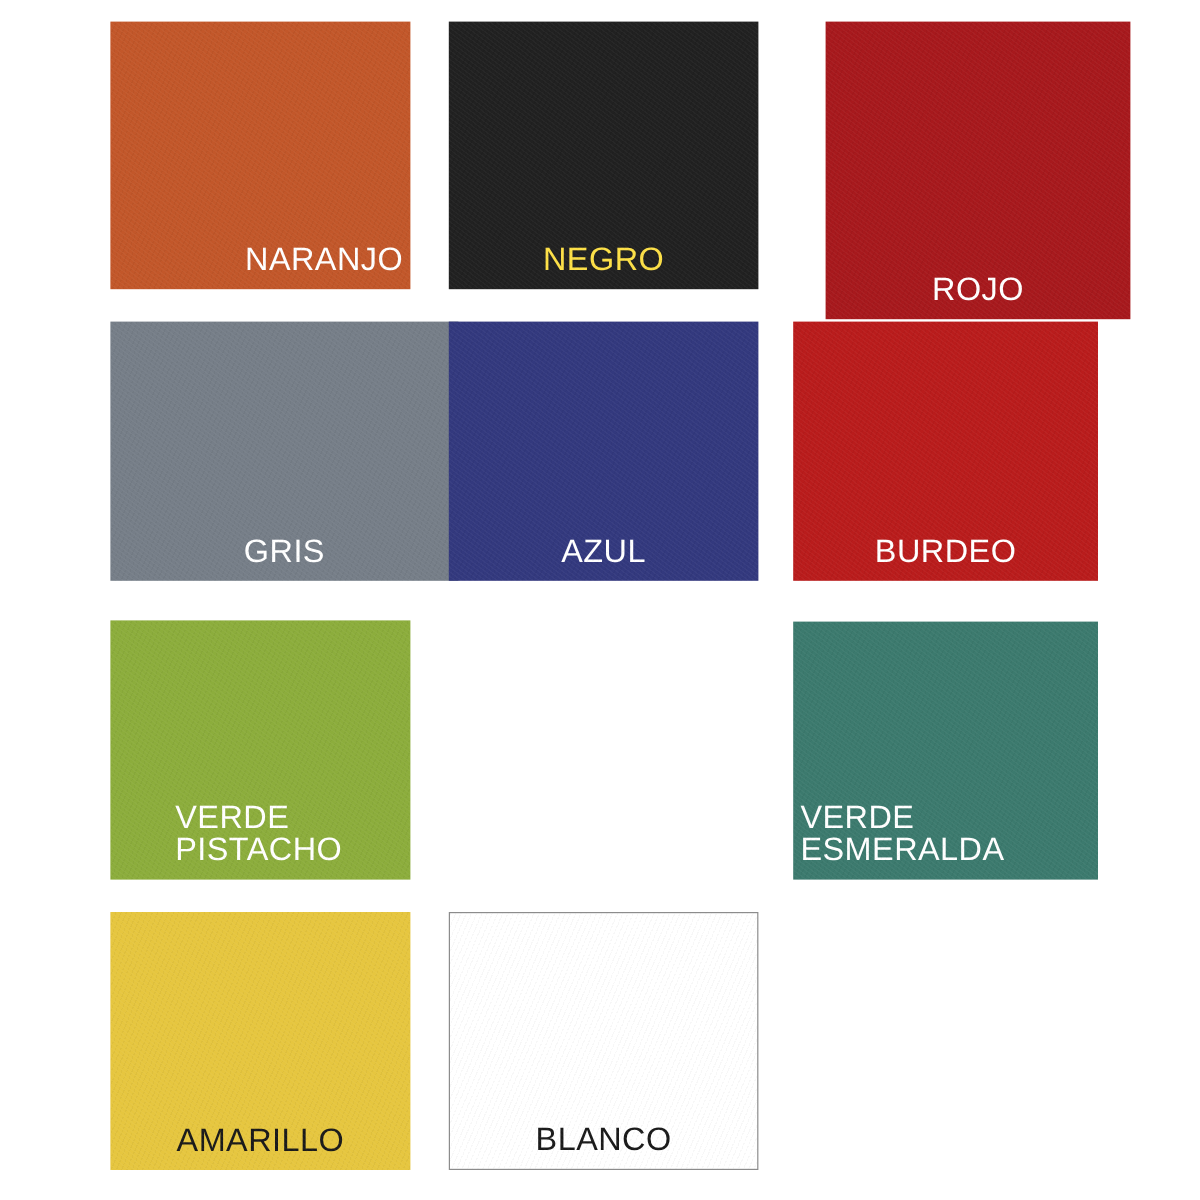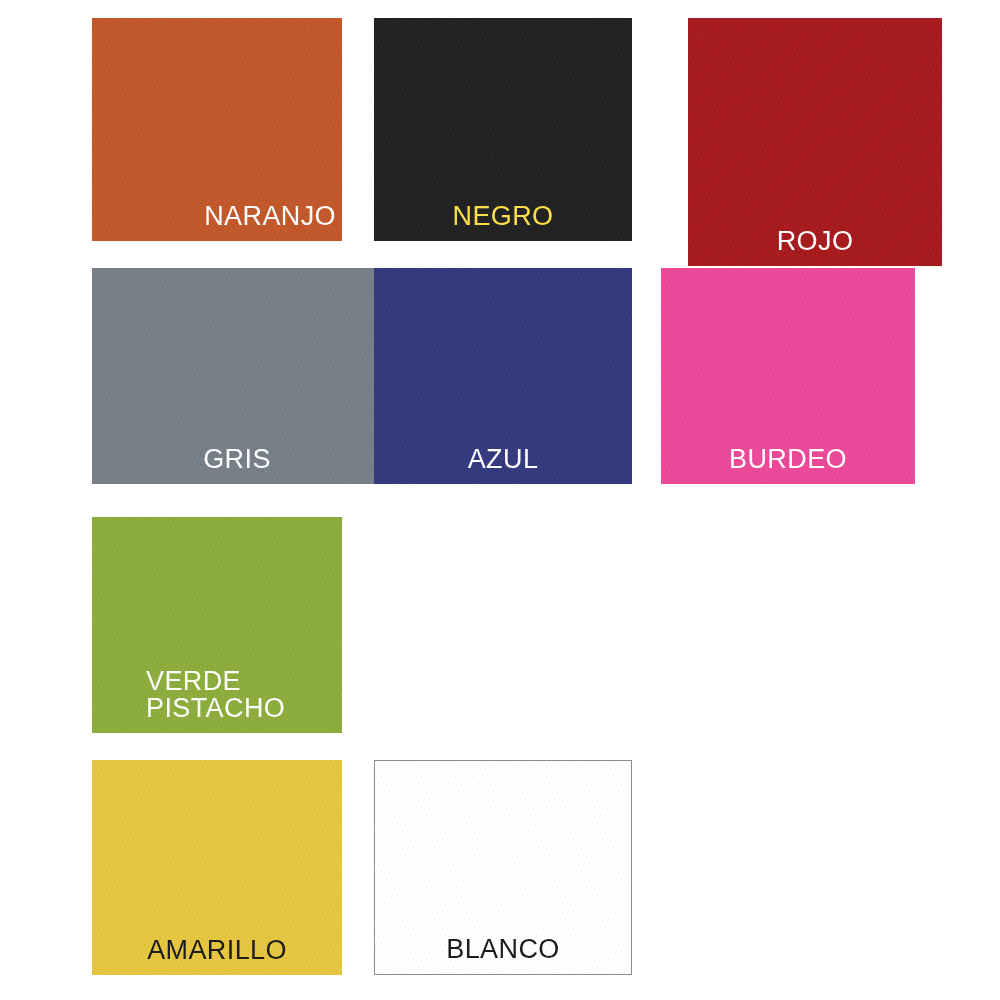--- a/index.html
+++ b/index.html
@@ -76,27 +76,32 @@
       <div class="swatch-label" style="color: rgb(255, 255, 255);">ROJO</div>
     </div>
     <div class="swatch align-center" style="left: 92px; top: 268px; width: 290px; height: 216px; background: rgb(118, 126, 136);">
       <div class="grain"></div>
       <div class="swatch-label" style="color: rgb(255, 255, 255);">GRIS</div>
     </div>
     <div class="swatch align-center" style="left: 374px; top: 268px; width: 258px; height: 216px; background: rgb(51, 57, 126);">
       <div class="grain"></div>
       <div class="swatch-label" style="color: rgb(255, 255, 255); margin-top: 12px;">AZUL</div>
     </div>
-    <div class="swatch align-center" style="left: 661px; top: 268px; width: 254px; height: 216px; background: #ec4899;">
+    <div class="swatch align-center" style="left: 661px; top: 268px; width: 254px; height: 216px; background: #b91c1c;">
       <div class="grain"></div>
       <div class="swatch-label" style="color: rgb(255, 255, 255);">BURDEO</div>
     </div>
     <div class="swatch align-left" style="left: 92px; top: 517px; width: 250px; height: 216px; background: rgb(140, 173, 60); padding-left: 48px;">
       <div class="grain"></div>
       <div class="swatch-label" style="color: rgb(255, 255, 255);">VERDE PISTACHO</div>
+    </div>
+    <div class="swatch align-left" style="left: 661px; top: 518px; width: 254px; height: 215px; background: rgb(60, 122, 110);">
+      <div class="grain"></div>
+      <div class="swatch-label" style="color: rgb(255, 255, 255);">VERDE
+ESMERALDA</div>
     </div>
     <div class="swatch align-center" style="left: 92px; top: 760px; width: 250px; height: 215px; background: rgb(230, 198, 63);">
       <div class="grain"></div>
       <div class="swatch-label" style="color: rgb(26, 26, 26);">AMARILLO</div>
     </div>
     <div class="swatch align-center" style="left: 374px; top: 760px; width: 258px; height: 215px; background: rgb(255, 255, 255); border: 1px solid rgb(140, 140, 140);">
       <div class="grain"></div>
       <div class="swatch-label" style="color: rgb(26, 26, 26); text-align: center;">BLANCO</div>
     </div>
   </div>

